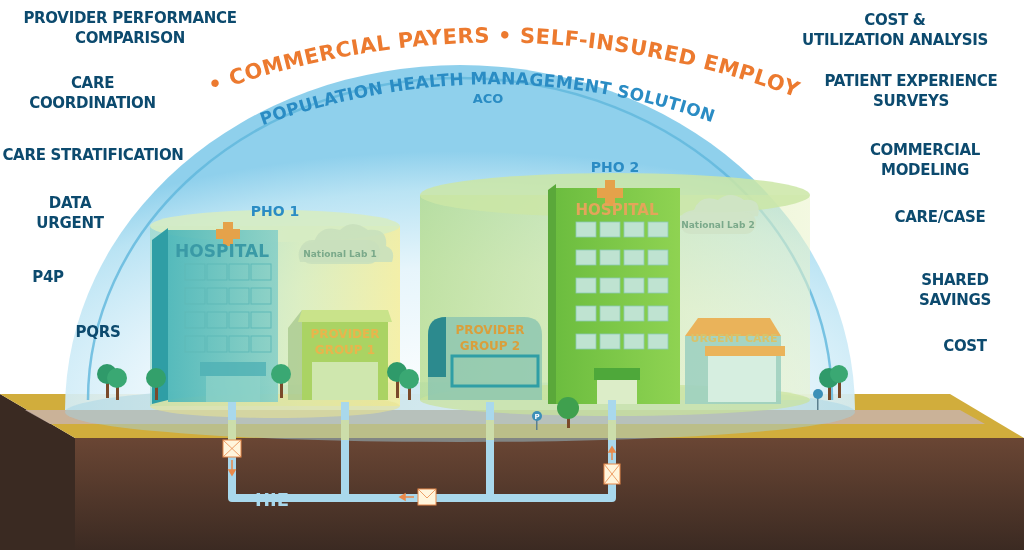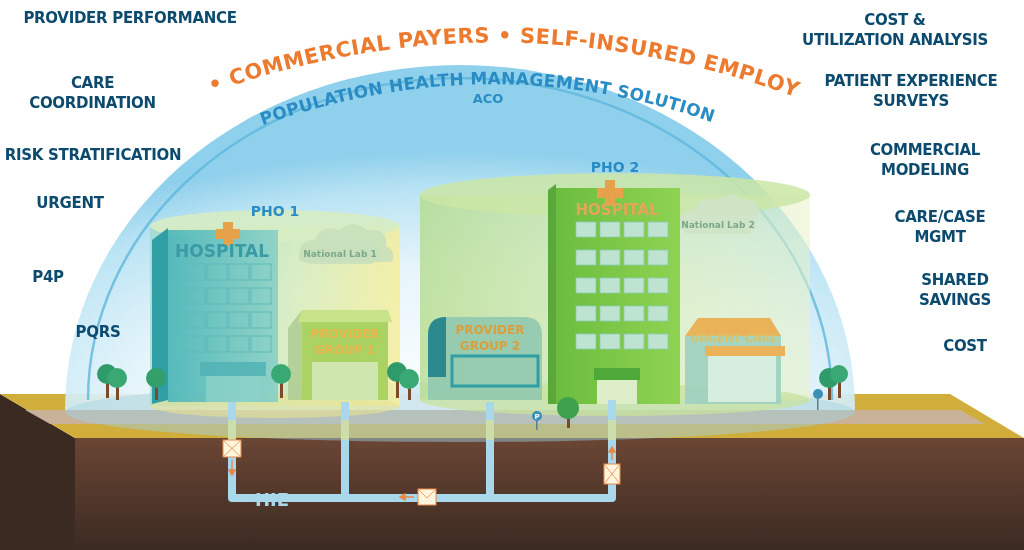--- a/index.html
+++ b/index.html
@@ -264,29 +264,31 @@
     <line x1="414" y1="497" x2="404" y2="497"></line>
       <polygon points="405,494 405,500 400,497"></polygon>
     <line x1="612" y1="460" x2="612" y2="450"></line>
       <polygon points="609,452 615,452 612,447"></polygon>
   </g>
   <text class="bld-text" x="272" y="506" font-size="18" fill="#a9d8ec" text-anchor="middle">HIE</text>
 </svg>
 
 <div class="side-label" style="left:0px; top:8px; width:260px;">
   <span>PROVIDER PERFORMANCE</span>
+  <span>COMPARISON</span>
 </div>
 <div class="side-label" style="left:0px; top:73px; width:185px;">
   <span>CARE</span>
   <span>COORDINATION</span>
 </div>
 <div class="side-label" style="left:0px; top:145px; width:186px;">
-  <span>RISK STRATIFICATION</span>
+  <span>CARE STRATIFICATION</span>
 </div>
 <div class="side-label" style="left:0px; top:193px; width:140px;">
+  <span>DATA</span>
   <span>URGENT</span>
 </div>
 <div class="side-label" style="left:0px; top:267px; width:96px;">
   <span>P4P</span>
 </div>
 <div class="side-label" style="left:8px; top:322px; width:92px;padding-left:44px;">
   <span>PQRS</span>
 </div>
 
 <div class="side-label" style="left:782px; top:10px; width:226px;">
@@ -296,21 +298,20 @@
 <div class="side-label" style="left:816px; top:71px; width:190px;">
   <span>PATIENT EXPERIENCE</span>
   <span>SURVEYS</span>
 </div>
 <div class="side-label" style="left:860px; top:140px; width:130px;">
   <span>COMMERCIAL</span>
   <span>MODELING</span>
 </div>
 <div class="side-label" style="left:880px; top:207px; width:120px;">
   <span>CARE/CASE</span>
-  <span>MGMT</span>
 </div>
 <div class="side-label" style="left:900px; top:270px; width:110px;">
   <span>SHARED</span>
   <span>SAVINGS</span>
 </div>
 <div class="side-label" style="left:920px; top:336px; width:90px;">
   <span>COST</span>
 </div>
 
 </body></html>

